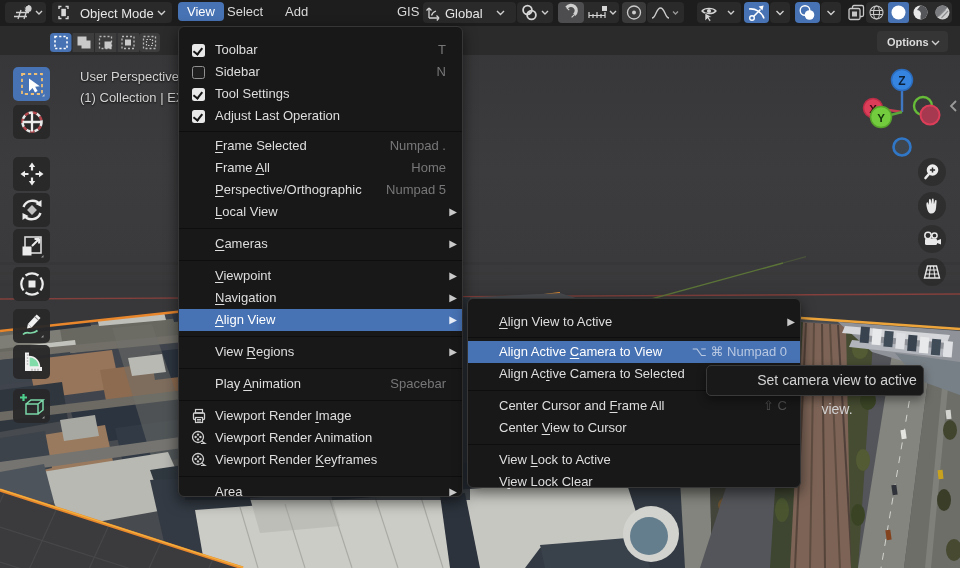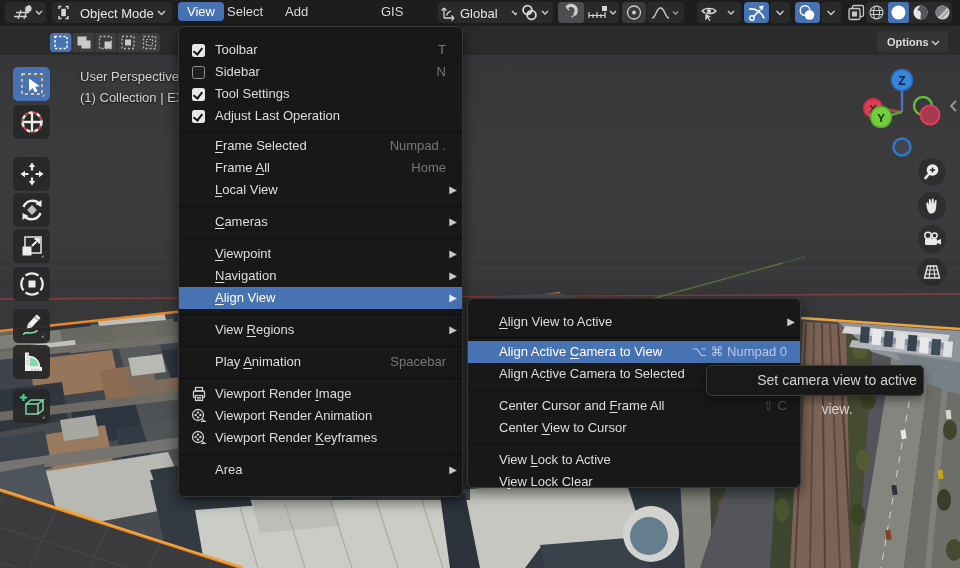--- a/index.html
+++ b/index.html
@@ -233,21 +233,21 @@
     <polyline points="0,489.3 208,556.3 243,567.3" stroke="#f2b13e" stroke-width="1.4" fill="none"></polyline>
   </svg>
 
   <div id="row1"></div>
   <div id="row2"></div>
 
   <div class="menutab active" style="left:178px;">View</div>
   <div class="menutab" style="left:218px;">Select</div>
   <div class="menutab" style="left:276px;">Add</div>
   <div class="menutab" style="left:313px;margin-top:25px;">Object</div>
-  <div class="menutab" style="left:372px;text-align:right;">GIS</div>
+  <div class="menutab" style="left:388px;text-align:right;">GIS</div>
 
   <div class="hbtn" style="left:5px; width:41px;">
     <svg width="41" height="21" viewBox="0 0 41 21">
       <g stroke="#d0d0d0" stroke-width="1.3" fill="none">
         <path d="M9 14.5 L22 14.5 M11 10.5 L24 10.5 M13 17 L16 8 M19 17 L22 8"></path>
       </g>
       <circle cx="23" cy="6.5" r="3.6" fill="#d0d0d0"></circle>
       <path d="M23 3 A3.6 3.6 0 0 0 20 8" fill="none" stroke="#1d1d1d" stroke-width="1.1"></path>
       <path d="M31 9 L34 12 L37 9" stroke="#cfcfcf" stroke-width="1.4" fill="none"></path>
     </svg>
@@ -256,21 +256,21 @@
     <svg width="120" height="21" viewBox="0 0 120 21">
       <g stroke="#d8d8d8" stroke-width="1.4" fill="none">
         <path d="M7 7 v-2.5 h2.5 M13.5 4.5 h2.5 v2.5 M16 14 v2.5 h-2.5 M9.5 16.5 H7 v-2.5"></path>
       </g>
       <rect x="9.3" y="6.8" width="4.6" height="7.4" fill="#d8d8d8"></rect>
       <text x="28" y="15.5" font-size="13" fill="#e6e6e6" font-family="Liberation Sans">Object Mode</text>
       <path d="M106 9 L109.5 12.5 L113 9" stroke="#cfcfcf" stroke-width="1.4" fill="none"></path>
     </svg>
   </div>
 
-  <div class="hbtn" style="left:423px; width:93px;margin-left:15px;">
+  <div class="hbtn" style="left:423px; width:93px;">
     <svg width="89" height="21" viewBox="0 0 89 21">
       <g stroke="#d5d5d5" stroke-width="1.3" fill="none">
         <path d="M6 16 L6 6 M6 16 L16 16"></path>
         <path d="M6 6 L3.5 8.5 M6 6 L8.5 8.5 M16 16 L13.5 13.5 M16 16 L13.8 18.5"></path>
         <path d="M8.5 13.5 A7 7 0 0 1 13 9"></path>
       </g>
       <text x="22" y="15.5" font-size="13" fill="#e6e6e6" font-family="Liberation Sans">Global</text>
       <path d="M74 9 L77.5 12.5 L81 9" stroke="#cfcfcf" stroke-width="1.4" fill="none"></path>
     </svg>
   </div>
@@ -540,20 +540,24 @@
     <div class="msep8"></div>
     <div class="mi">
         <span class="lbl"><u>F</u>rame Selected</span>
         <span class="sc">Numpad .</span>
       </div>
     <div class="mi">
         <span class="lbl">Frame <u>A</u>ll</span>
         <span class="sc">Home</span>
       </div>
     <div class="mi">
+        <span class="lbl"><u>P</u>erspective/Orthographic</span>
+        <span class="sc">Numpad 5</span>
+      </div>
+    <div class="mi">
         <span class="lbl"><u>L</u>ocal View</span>
         <span class="arrow">▶</span>
       </div>
     <div class="msep"></div>
     <div class="mi">
         <span class="lbl"><u>C</u>ameras</span>
         <span class="arrow">▶</span>
       </div>
     <div class="msep"></div>
     <div class="mi">

